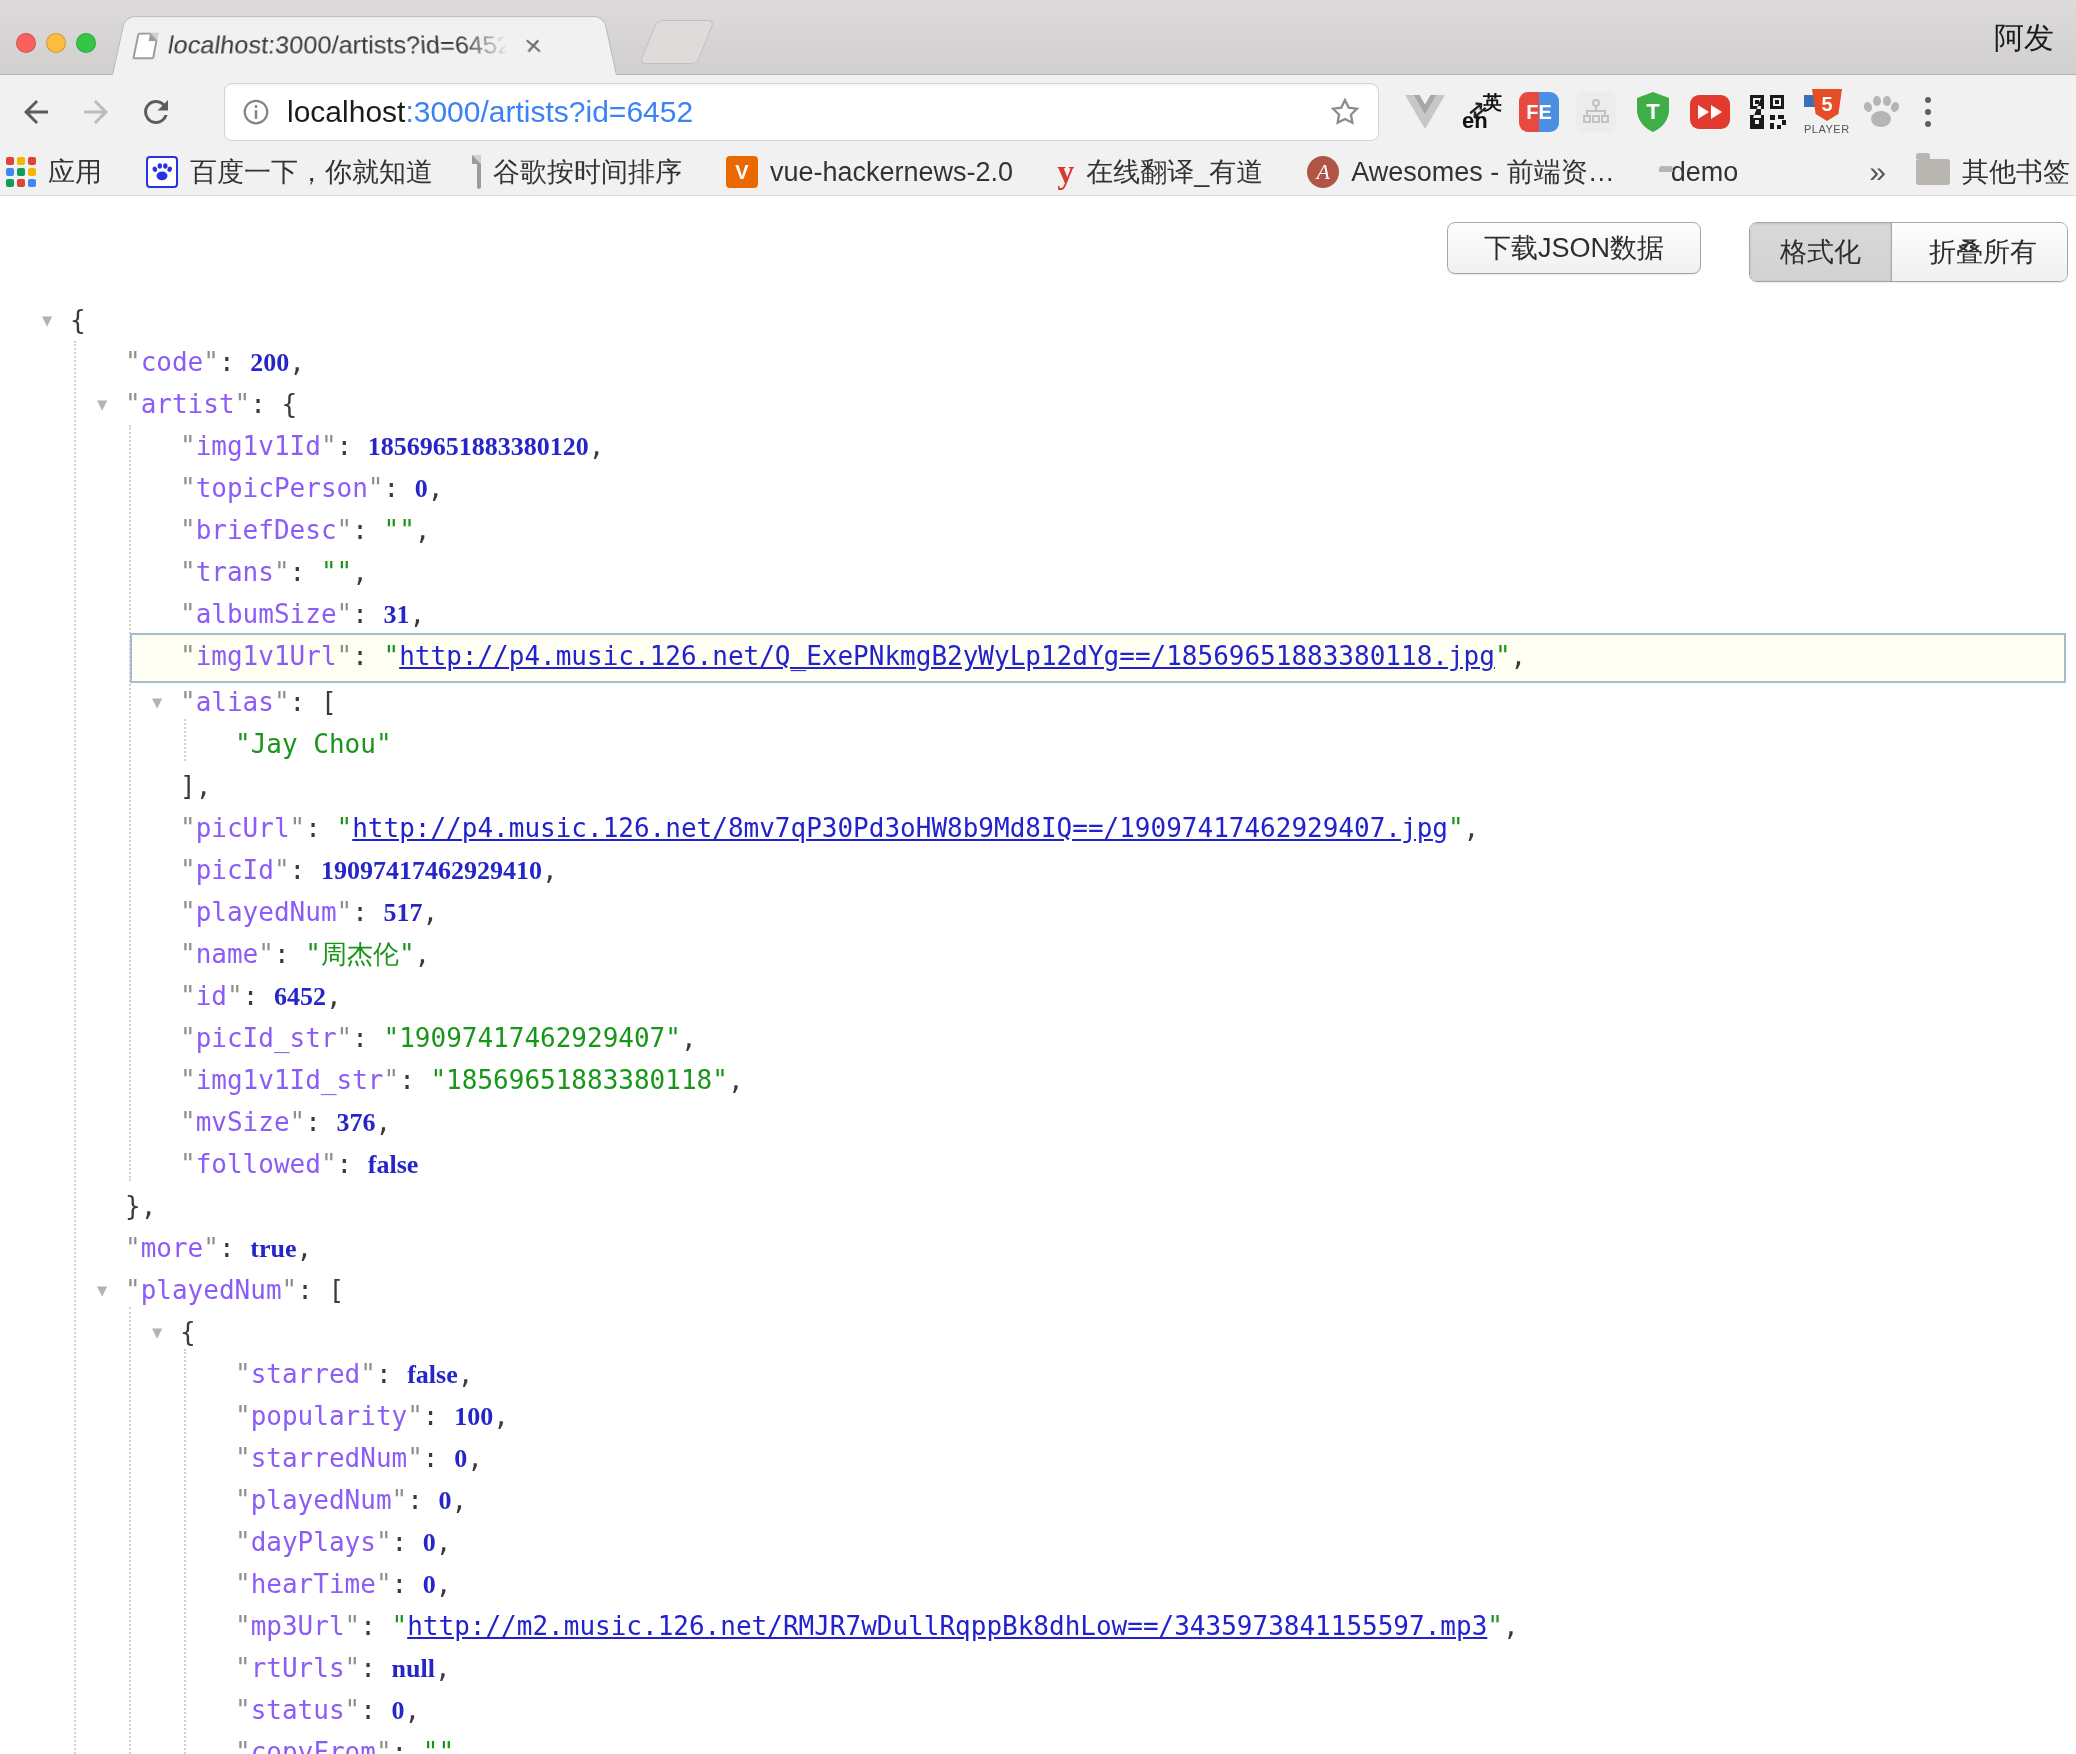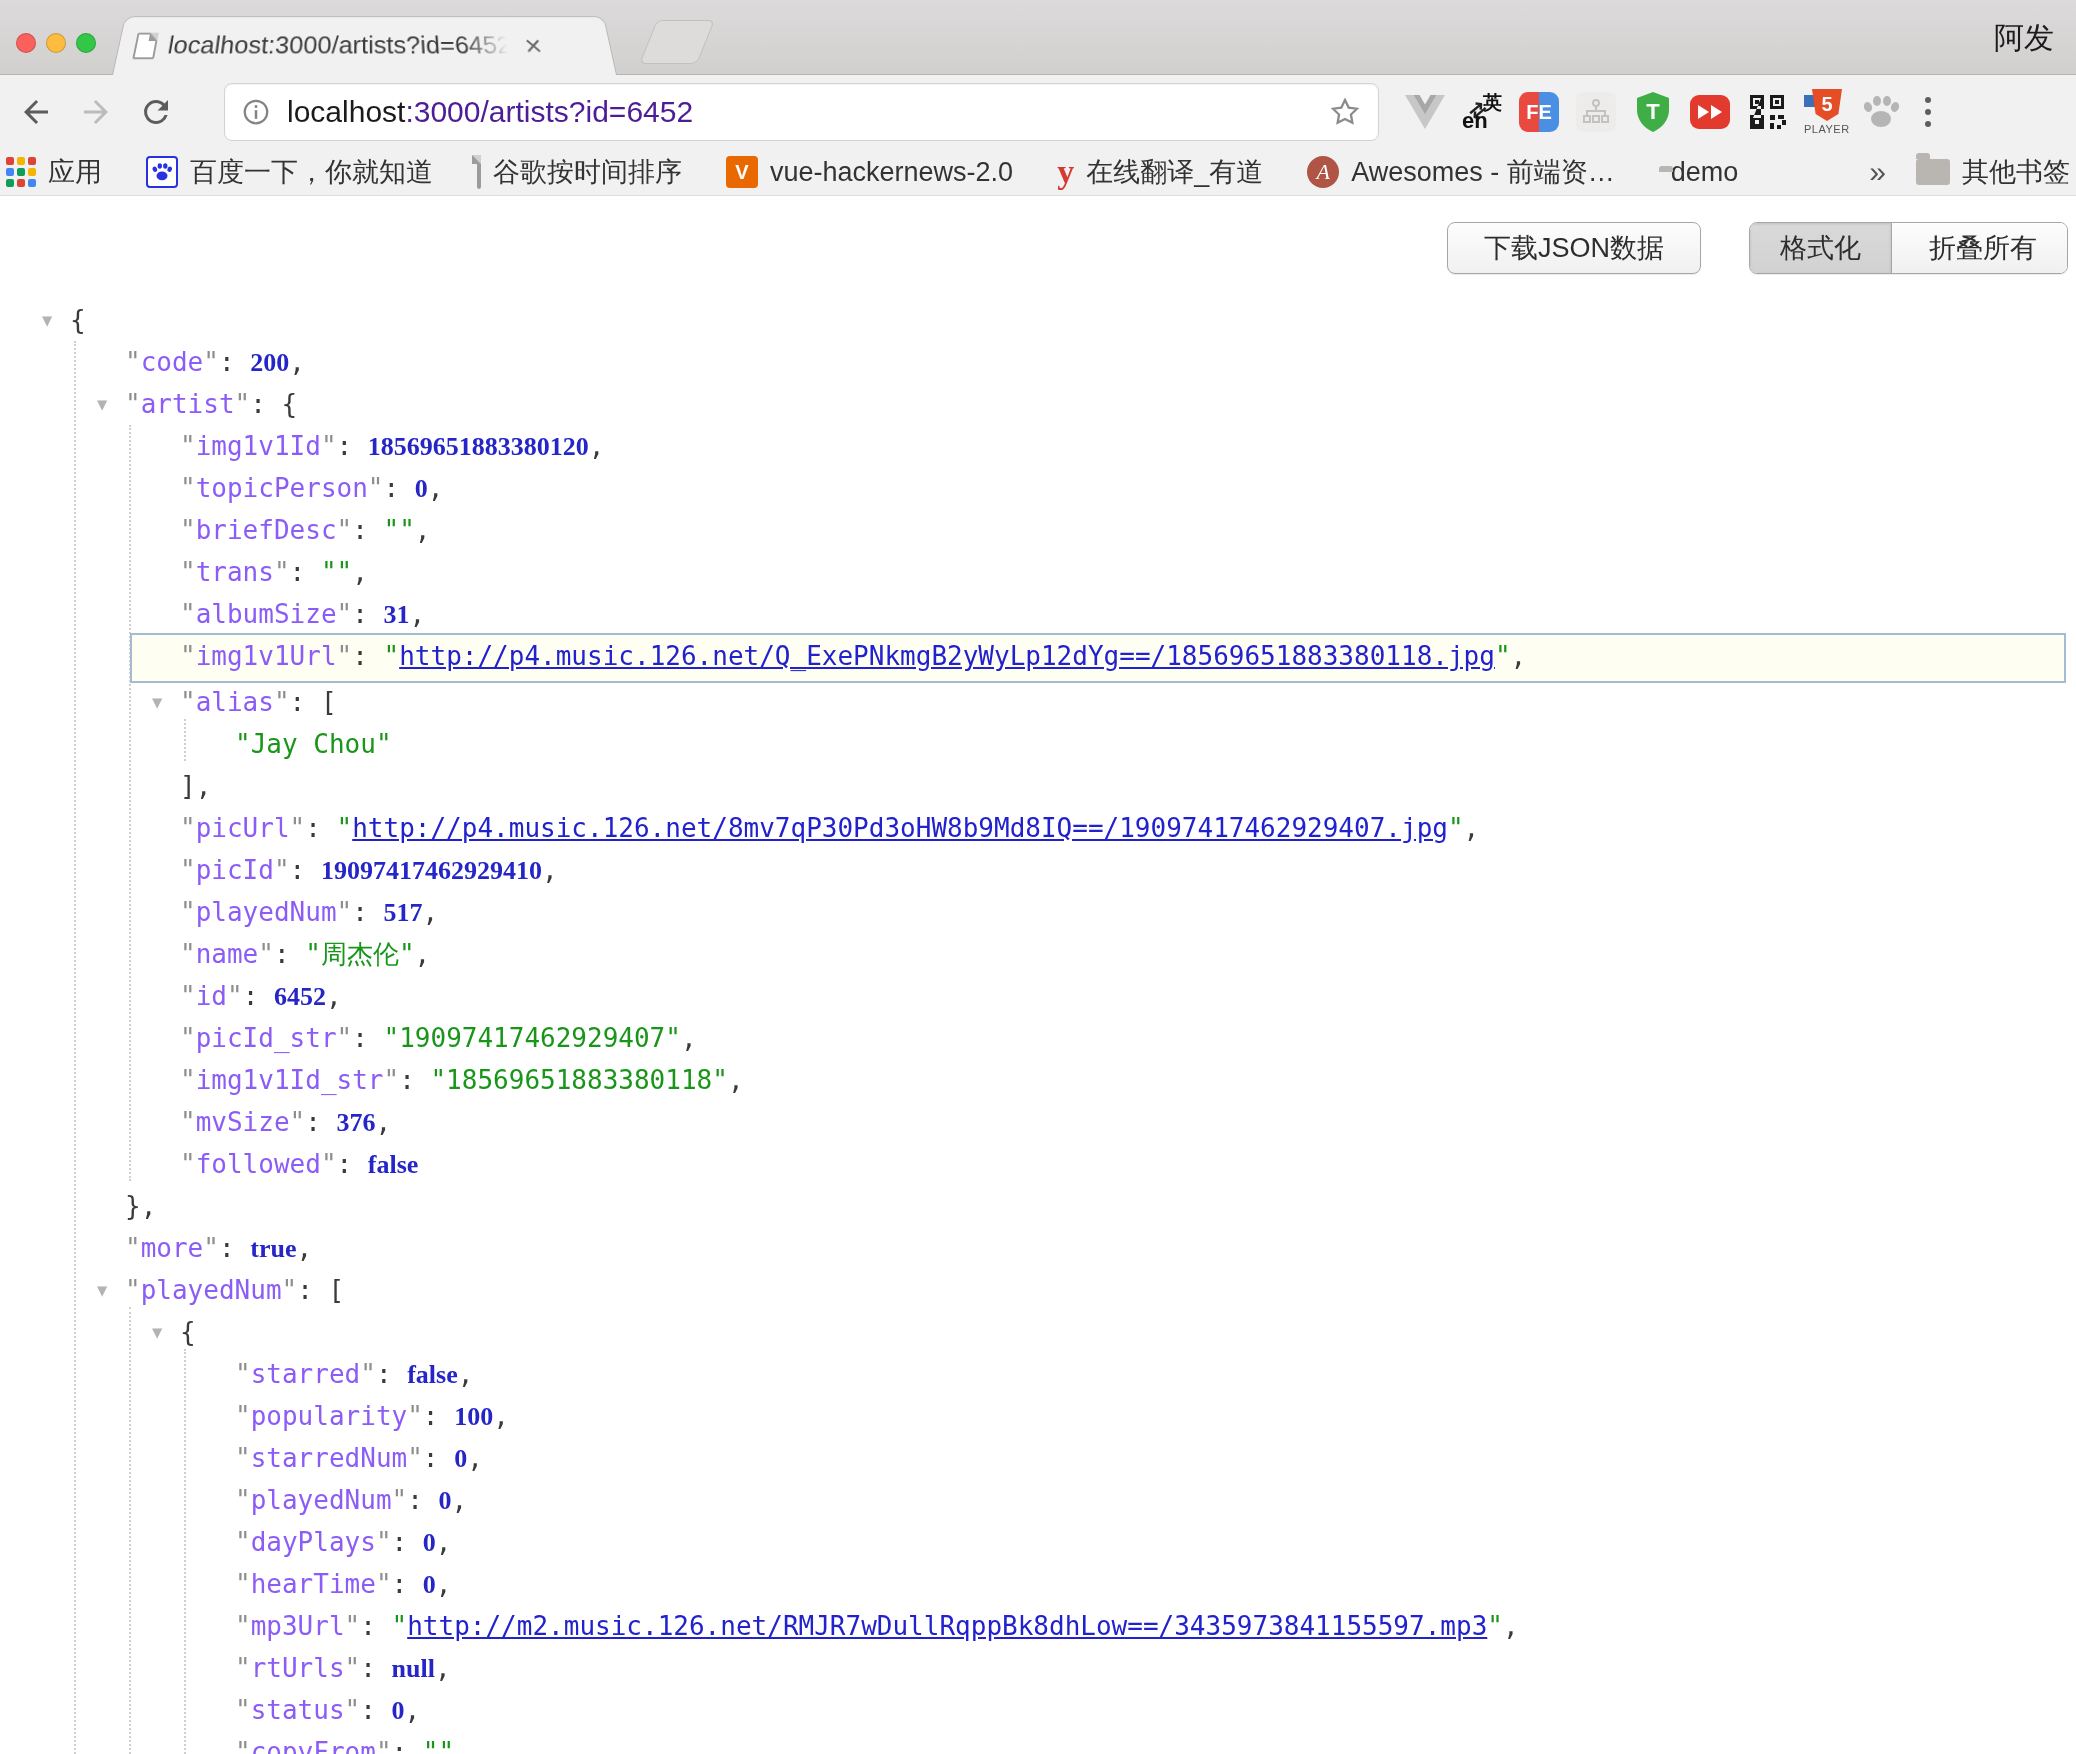--- a/index.html
+++ b/index.html
@@ -51,21 +51,21 @@
   .fwd-btn{margin-left:16px;}
   .reload-btn{margin-left:16px;}
   .omnibox{
     margin-left:46px;width:1155px;height:58px;background:#fff;
     border:1px solid #d4d2d2;border-radius:8px;box-shadow:inset 0 1px 2px rgba(0,0,0,.06);
     display:flex;align-items:center;padding:0 16px;box-sizing:border-box;flex:none;
   }
   .info-icon{flex:none;width:30px;height:30px;}
   .url-text{margin-left:16px;font-size:30px;white-space:nowrap;overflow:hidden;flex:1;}
   .url-host{color:#1b1b1b;margin-top:32px;}
-  .url-rest{color:#4c1d95;}
+  .url-rest{color:#3b82f6;}
   .star-icon{flex:none;width:34px;height:34px;margin-left:8px;}
   .ext-strip{display:flex;align-items:center;gap:17px;margin-left:26px;}
   .ext{width:40px;height:44px;display:flex;align-items:center;justify-content:center;position:relative;flex:none;}
   .menu-dots{margin-left:14px;width:26px;display:flex;flex-direction:column;align-items:center;gap:6px;}
   .menu-dots i{width:6px;height:6px;border-radius:50%;background:#5f5f5f;}
   
   .vue-gray{width:40px;height:34px;}
   .tr-box{position:relative;width:42px;height:44px;font-weight:bold;color:#111;}
   .tr-box .en{position:absolute;left:0;bottom:0;font-size:22px;}
   .tr-box .cn{position:absolute;right:0;top:0;font-size:19px;}
@@ -100,21 +100,21 @@
   .folder:before{content:"";position:absolute;left:0;top:-6px;width:14px;height:6px;background:#b9b5b0;border-radius:3px 3px 0 0;}
   
   .content{position:relative;height:1558px;background:#fff;}
   .actions{position:absolute;top:26px;right:8px;display:flex;align-items:flex-start;}
   .btn{
     height:52px;border:1px solid #a6a6a6;border-radius:8px;background:linear-gradient(#fdfdfd,#f0f0f0);
     font-size:27px;color:#2d2d2d;display:flex;align-items:center;justify-content:center;
     padding:0 36px;box-shadow:0 1px 1px rgba(0,0,0,.08);box-sizing:border-box;
   }
   .segmented{display:flex;margin-left:48px;border:1px solid #a6a6a6;border-radius:8px;overflow:hidden;box-shadow:0 1px 1px rgba(0,0,0,.08);}
-  .seg{height:50px;padding:0 30px;font-size:27px;color:#2d2d2d;display:flex;align-items:center;justify-content:center;box-sizing:border-box;}
+  .seg{height:58px;padding:0 30px;font-size:27px;color:#2d2d2d;display:flex;align-items:center;justify-content:center;box-sizing:border-box;}
   .seg.active{background:linear-gradient(#d9d9d9,#d2d2d2);box-shadow:inset 0 1px 3px rgba(0,0,0,.12);}
   .seg.plain{background:linear-gradient(#fdfdfd,#f0f0f0);border-left:1px solid #a6a6a6;padding-left:37px;}
   
   .json-area{position:absolute;inset:0;font-family:"DejaVu Sans Mono",monospace;font-size:26px;color:#3a3a3a;}
   .guide{position:absolute;border-left:2px dotted #cfcfcf;width:0;}
   .jline{position:relative;height:42px;line-height:42px;white-space:nowrap;}
   .jline.hl{
     background:var(--hl-bg,#FFFEF3);border:2px solid var(--hl-border,#A5BBD2);
     height:46px;margin-top:-2px;margin-bottom:-2px;line-height:42px;z-index:2;
   }

